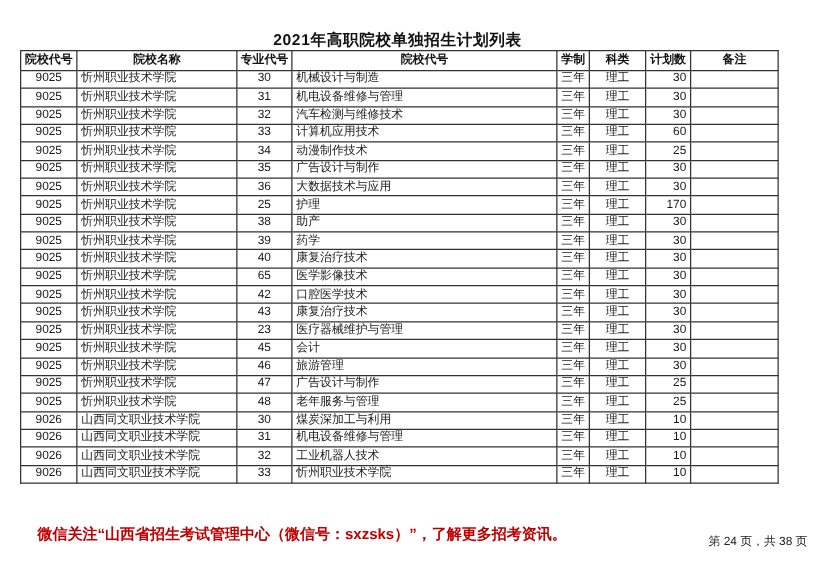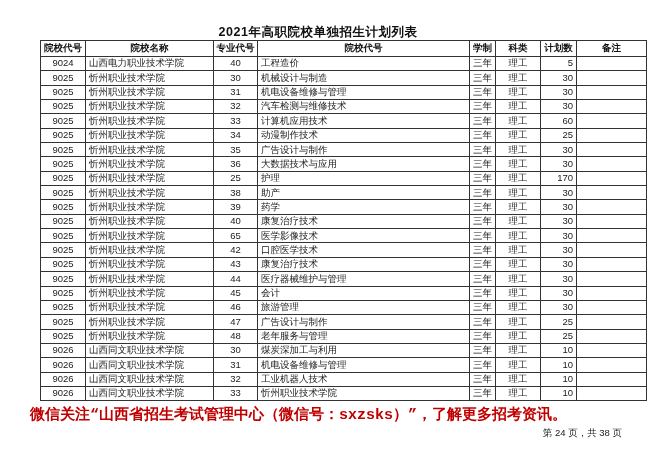--- a/index.html
+++ b/index.html
@@ -16,21 +16,21 @@
     left: 0;
     width: 636px;
     text-align: center;
     font-size: 12.5px;
     font-weight: bold;
     color: #111111;
     letter-spacing: 0.5px;
   }
   table.plan-table {
     position: absolute;
-    left: 40px;
+    left: 16px;
     top: 40px;
     width: 606px;
     border-collapse: collapse;
     table-layout: fixed;
     border: 1.2px solid #222222;
   }
   .plan-table th, .plan-table td {
     border: 1px solid #333333;
     font-size: 9.5px;
     line-height: 1.1;
@@ -43,29 +43,28 @@
     font-weight: bold;
     text-align: center;
     color: #111111;
   }
   .plan-table td { height: 14.35px; text-align: center; }
   .plan-table td.col-1, .plan-table td.col-3 { text-align: left; padding-left: 3px; }
   .plan-table td.col-6 { text-align: right; padding-right: 3px; }
   .footer-notice {
     position: absolute;
     left: 30px;
-    top: 405px;
-    font-size: 15px;
+    top: 419px;
+    font-size: 12px;
     font-weight: bold;
     color: #c00000;
-    font-family: Liberation Mono, monospace;
   }
   .footer-page {
     position: absolute;
-    right: 38px;
+    right: 14px;
     top: 427px;
     font-size: 9.5px;
     color: #222222;
   }
 </style>
 </head>
 <body>
 
 <div class="doc-title">2021年高职院校单独招生计划列表</div>
 
@@ -87,30 +86,20 @@
         <th class="col-2">专业代号</th>
         <th class="col-3">院校代号</th>
         <th class="col-4">学制</th>
         <th class="col-5">科类</th>
         <th class="col-6">计划数</th>
         <th class="col-7">备注</th>
       </tr>
   </thead>
   <tbody id="table-body">
       <tr>
-        <td class="col-0">9024</td>
-        <td class="col-1">山西电力职业技术学院</td>
-        <td class="col-2">40</td>
-        <td class="col-3">工程造价</td>
-        <td class="col-4">三年</td>
-        <td class="col-5">理工</td>
-        <td class="col-6">5</td>
-        <td class="col-7"></td>
-      </tr>
-      <tr>
         <td class="col-0">9025</td>
         <td class="col-1">忻州职业技术学院</td>
         <td class="col-2">30</td>
         <td class="col-3">机械设计与制造</td>
         <td class="col-4">三年</td>
         <td class="col-5">理工</td>
         <td class="col-6">30</td>
         <td class="col-7"></td>
       </tr>
       <tr>
@@ -239,21 +228,21 @@
         <td class="col-2">43</td>
         <td class="col-3">康复治疗技术</td>
         <td class="col-4">三年</td>
         <td class="col-5">理工</td>
         <td class="col-6">30</td>
         <td class="col-7"></td>
       </tr>
       <tr>
         <td class="col-0">9025</td>
         <td class="col-1">忻州职业技术学院</td>
-        <td class="col-2">44</td>
+        <td class="col-2">23</td>
         <td class="col-3">医疗器械维护与管理</td>
         <td class="col-4">三年</td>
         <td class="col-5">理工</td>
         <td class="col-6">30</td>
         <td class="col-7"></td>
       </tr>
       <tr>
         <td class="col-0">9025</td>
         <td class="col-1">忻州职业技术学院</td>
         <td class="col-2">45</td>

